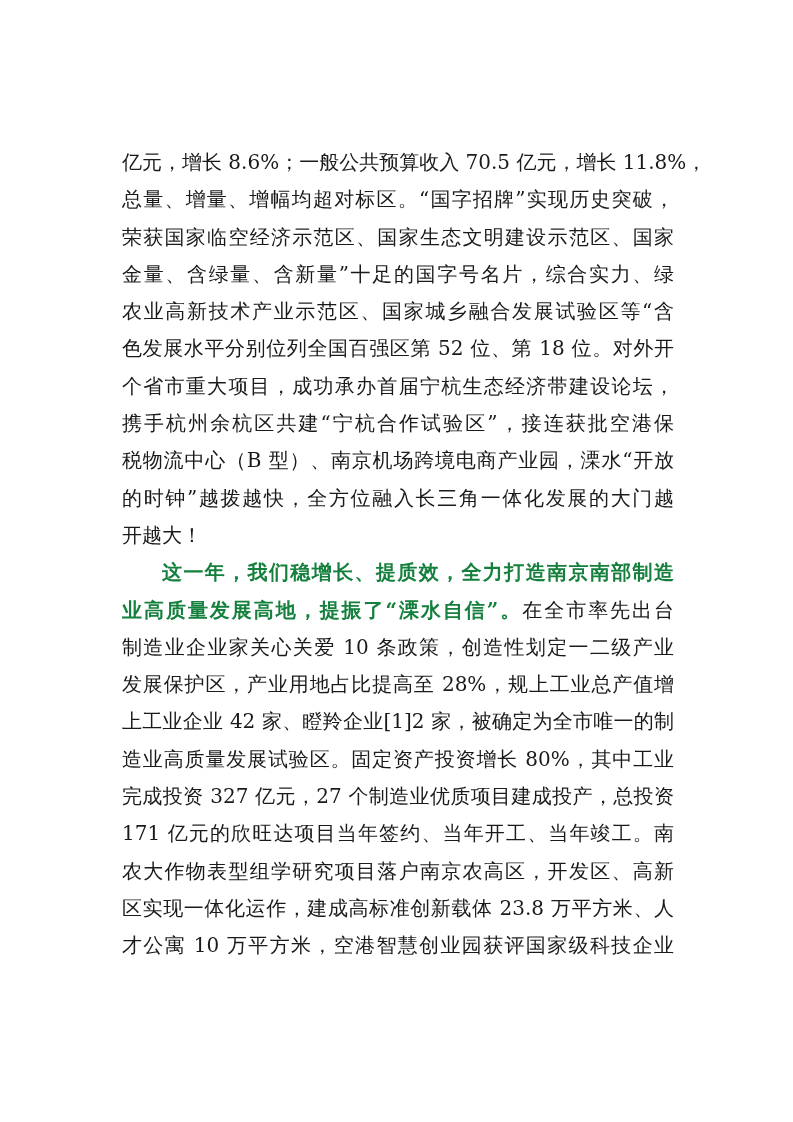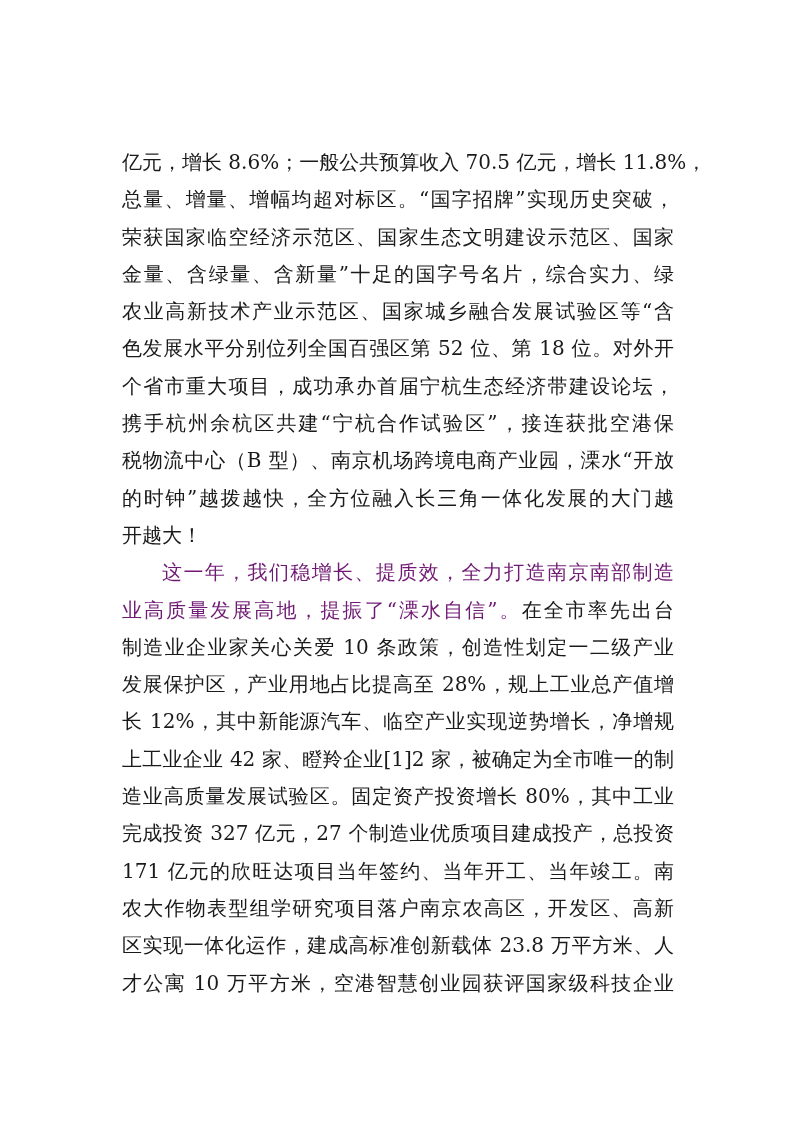--- a/index.html
+++ b/index.html
@@ -18,21 +18,21 @@
   .line {
     display: block;
     height: 37.3px;
     white-space: nowrap;
     text-align: justify;
     text-align-last: justify;
     overflow: visible;
   }
   .line.last { text-align-last: left; }
   .indent { padding-left: 40px; }
-  .bold { font-weight: normal; color: #701a75; }
+  .bold { font-weight: bold; color: #15803d; }
 </style>
 </head>
 <body>
 
 <div class="page">
   <div>
     <span class="line">亿元，增长 8.6%；一般公共预算收入 70.5 亿元，增长 11.8%，</span>
     <span class="line">总量、增量、增幅均超对标区。“国字招牌”实现历史突破，</span>
     <span class="line">荣获国家临空经济示范区、国家生态文明建设示范区、国家</span>
     <span class="line">金量、含绿量、含新量”十足的国字号名片，综合实力、绿</span>
@@ -42,21 +42,20 @@
     <span class="line">携手杭州余杭区共建“宁杭合作试验区”，接连获批空港保</span>
     <span class="line">税物流中心（B 型）、南京机场跨境电商产业园，溧水“开放</span>
     <span class="line">的时钟”越拨越快，全方位融入长三角一体化发展的大门越</span>
     <span class="line last">开越大！</span>
   </div>
   <div>
     <span class="line indent bold">这一年，我们稳增长、提质效，全力打造南京南部制造</span>
     <span class="line"><span class="bold">业高质量发展高地，提振了“溧水自信”。</span><span>在全市率先出台</span></span>
     <span class="line">制造业企业家关心关爱 10 条政策，创造性划定一二级产业</span>
     <span class="line">发展保护区，产业用地占比提高至 28%，规上工业总产值增</span>
-    <span class="line">长 12%，其中新能源汽车、临空产业实现逆势增长，净增规</span>
     <span class="line">上工业企业 42 家、瞪羚企业[1]2 家，被确定为全市唯一的制</span>
     <span class="line">造业高质量发展试验区。固定资产投资增长 80%，其中工业</span>
     <span class="line">完成投资 327 亿元，27 个制造业优质项目建成投产，总投资</span>
     <span class="line">171 亿元的欣旺达项目当年签约、当年开工、当年竣工。南</span>
     <span class="line">农大作物表型组学研究项目落户南京农高区，开发区、高新</span>
     <span class="line">区实现一体化运作，建成高标准创新载体 23.8 万平方米、人</span>
     <span class="line">才公寓 10 万平方米，空港智慧创业园获评国家级科技企业</span>
   </div>
 </div>
 

